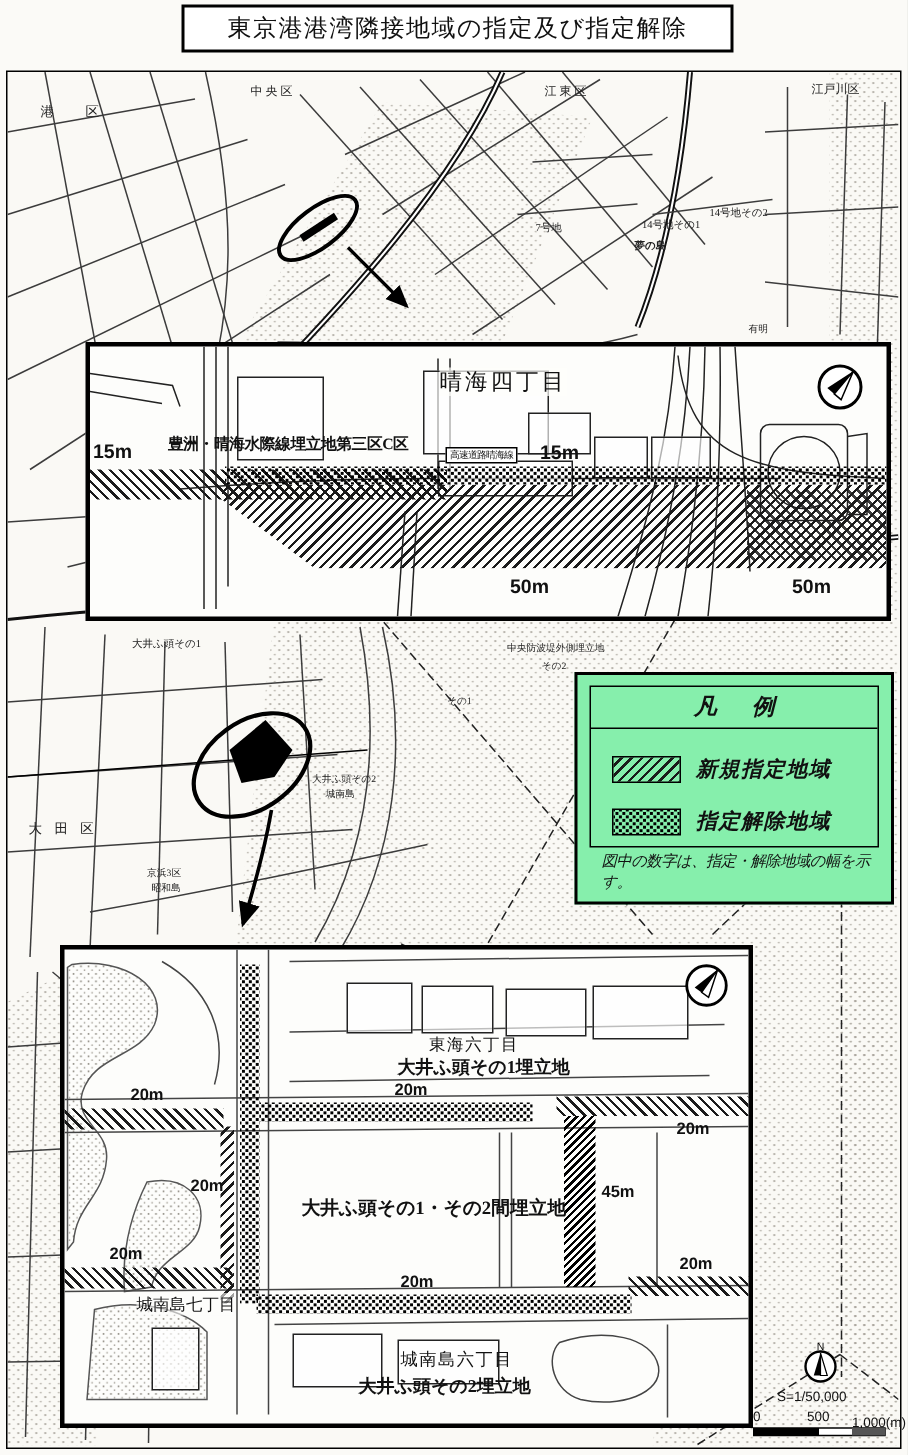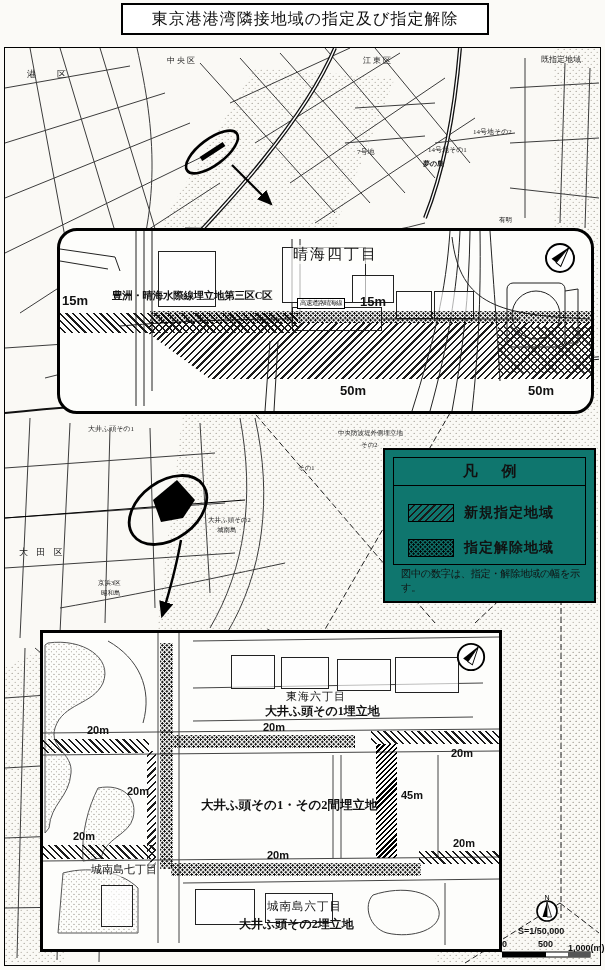--- a/index.html
+++ b/index.html
@@ -13,42 +13,42 @@
                          radial-gradient(circle,#000 1.05px,rgba(0,0,0,0) 1.25px);
         background-size:4.6px 4.6px,4.6px 4.6px;background-position:0 0,2.3px 2.3px;}
   
   .title-box{position:absolute;left:121px;top:3px;width:364px;height:28px;border:2px solid #000;
              display:flex;align-items:center;justify-content:center;font-size:16px;letter-spacing:1px;background:#fff;}
   .map-frame{position:absolute;left:4px;top:47px;width:597px;height:919px;border:1.5px solid #000;
              box-sizing:border-box;background:#faf9f5;}
   .maplabel{position:absolute;font-size:8px;line-height:1.1;white-space:nowrap;color:#222;
             font-family:"Liberation Serif","DejaVu Serif",serif;}
   .inset{position:absolute;background:#fdfdfb;border:3px solid #000;box-sizing:border-box;}
-  .inset1{left:57px;top:228px;width:537px;height:186px;border-radius:20px;}
+  .inset1{left:57px;top:228px;width:537px;height:186px;}
   .inset2{left:40px;top:630px;width:462px;height:322px;}
   .band{position:absolute;}
   .bld{position:absolute;border:1.2px solid #222;background:rgba(255,255,255,.65);}
   .lbl{position:absolute;white-space:nowrap;color:#111;}
   .dim{font-family:"Liberation Sans","DejaVu Sans",sans-serif;font-size:13px;font-weight:bold;}
   .small-dim{font-size:11px;}
   .roadtag{border:1px solid #000;font-size:6.5px;padding:0 2px;background:#fff;letter-spacing:-0.5px;}
   
   .legend{position:absolute;left:383px;top:448px;width:213px;height:155px;border:2.5px solid #000;
-          background:#0f766e;box-sizing:border-box;}
+          background:#86efac;box-sizing:border-box;font-style:italic;}
   .legend-inner{position:absolute;left:8px;top:7px;right:8px;height:106px;border:1.5px solid #000;}
   .legend-title{height:27px;border-bottom:1.5px solid #000;display:flex;align-items:center;justify-content:center;
                 font-size:15px;font-weight:bold;letter-spacing:10px;text-indent:10px;}
   .legend-row{display:flex;align-items:center;gap:10px;padding:3.5px 0 0 14px;margin-top:14px;}
   .swatch{width:46px;height:18px;border:1.2px solid #000;box-sizing:border-box;flex:none;}
   .legend-label{font-size:14px;font-weight:600;letter-spacing:1px;}
   .legend-note{position:absolute;left:16px;bottom:6px;font-size:10.2px;letter-spacing:-0.3px;}
   
   .compass{position:absolute;}
   .scaleblock{position:absolute;left:500px;top:893px;width:100px;height:70px;}
-  .scaletext{position:absolute;font-family:"Liberation Sans","DejaVu Sans",sans-serif;font-size:9px;font-weight:bold;}
+  .scaletext{position:absolute;font-family:"Liberation Sans","DejaVu Sans",sans-serif;font-size:9px;font-weight:normal;}
 </style>
 </head>
 <body>
 
 <div class="page">
 
   <div class="title-box">東京港港湾隣接地域の指定及び指定解除</div>
 
   <div class="map-frame">
 
@@ -166,25 +166,25 @@
         <ellipse cx="163" cy="462" rx="43" ry="29" fill="none" stroke="#000" stroke-width="2.8" transform="rotate(-36 163 462)"></ellipse>
         <polygon points="148,452 172,432 190,452 178,470 156,474" fill="#000"></polygon>
         <path d="M176,492 C172,515 164,545 157,568" stroke="#000" stroke-width="2.4" fill="none" marker-end="url(#ah)"></path>
         <line x1="200,470" y1="470" x2="240" y2="452" stroke="#000" stroke-width="1"></line>
       </g>
     </svg>
 
     <span class="maplabel" style="left:22px;top:22px;font-size:9px;letter-spacing:6px">港　区</span>
     <span class="maplabel" style="left:162px;top:9px">中 央 区</span>
     <span class="maplabel" style="left:358px;top:9px">江 東 区</span>
-    <span class="maplabel" style="left:536px;top:8px">既指定地域</span>
+    <span class="maplabel" style="left:536px;top:8px">江戸川区</span>
     <span class="maplabel" style="left:418px;top:113px;font-size:7px;font-weight:bold">夢の島</span>
     <span class="maplabel" style="left:352px;top:101px;font-size:7px">7号地</span>
     <span class="maplabel" style="left:423px;top:99px;font-size:7px">14号地その1</span>
-    <span class="maplabel" style="left:468px;top:81px;font-size:7px">14号地その2</span>
+    <span class="maplabel" style="left:468px;top:91px;font-size:7px">14号地その2</span>
     <span class="maplabel" style="left:83px;top:378px;font-size:7px">大井ふ頭その1</span>
     <span class="maplabel" style="left:333px;top:381px;font-size:6.5px">中央防波堤外側埋立地</span>
     <span class="maplabel" style="left:356px;top:393px;font-size:6.5px">その2</span>
     <span class="maplabel" style="left:293px;top:416px;font-size:6.5px">その1</span>
     <span class="maplabel" style="left:14px;top:500px;font-size:9px;letter-spacing:3px">大 田 区</span>
     <span class="maplabel" style="left:93px;top:531px;font-size:6.5px">京浜3区</span>
     <span class="maplabel" style="left:96px;top:541px;font-size:6.5px">昭和島</span>
     <span class="maplabel" style="left:203px;top:468px;font-size:6.5px">大井ふ頭その2</span>
     <span class="maplabel" style="left:212px;top:478px;font-size:6.5px">城南島</span>
     <span class="maplabel" style="left:494px;top:168px;font-size:6.5px">有明</span>

